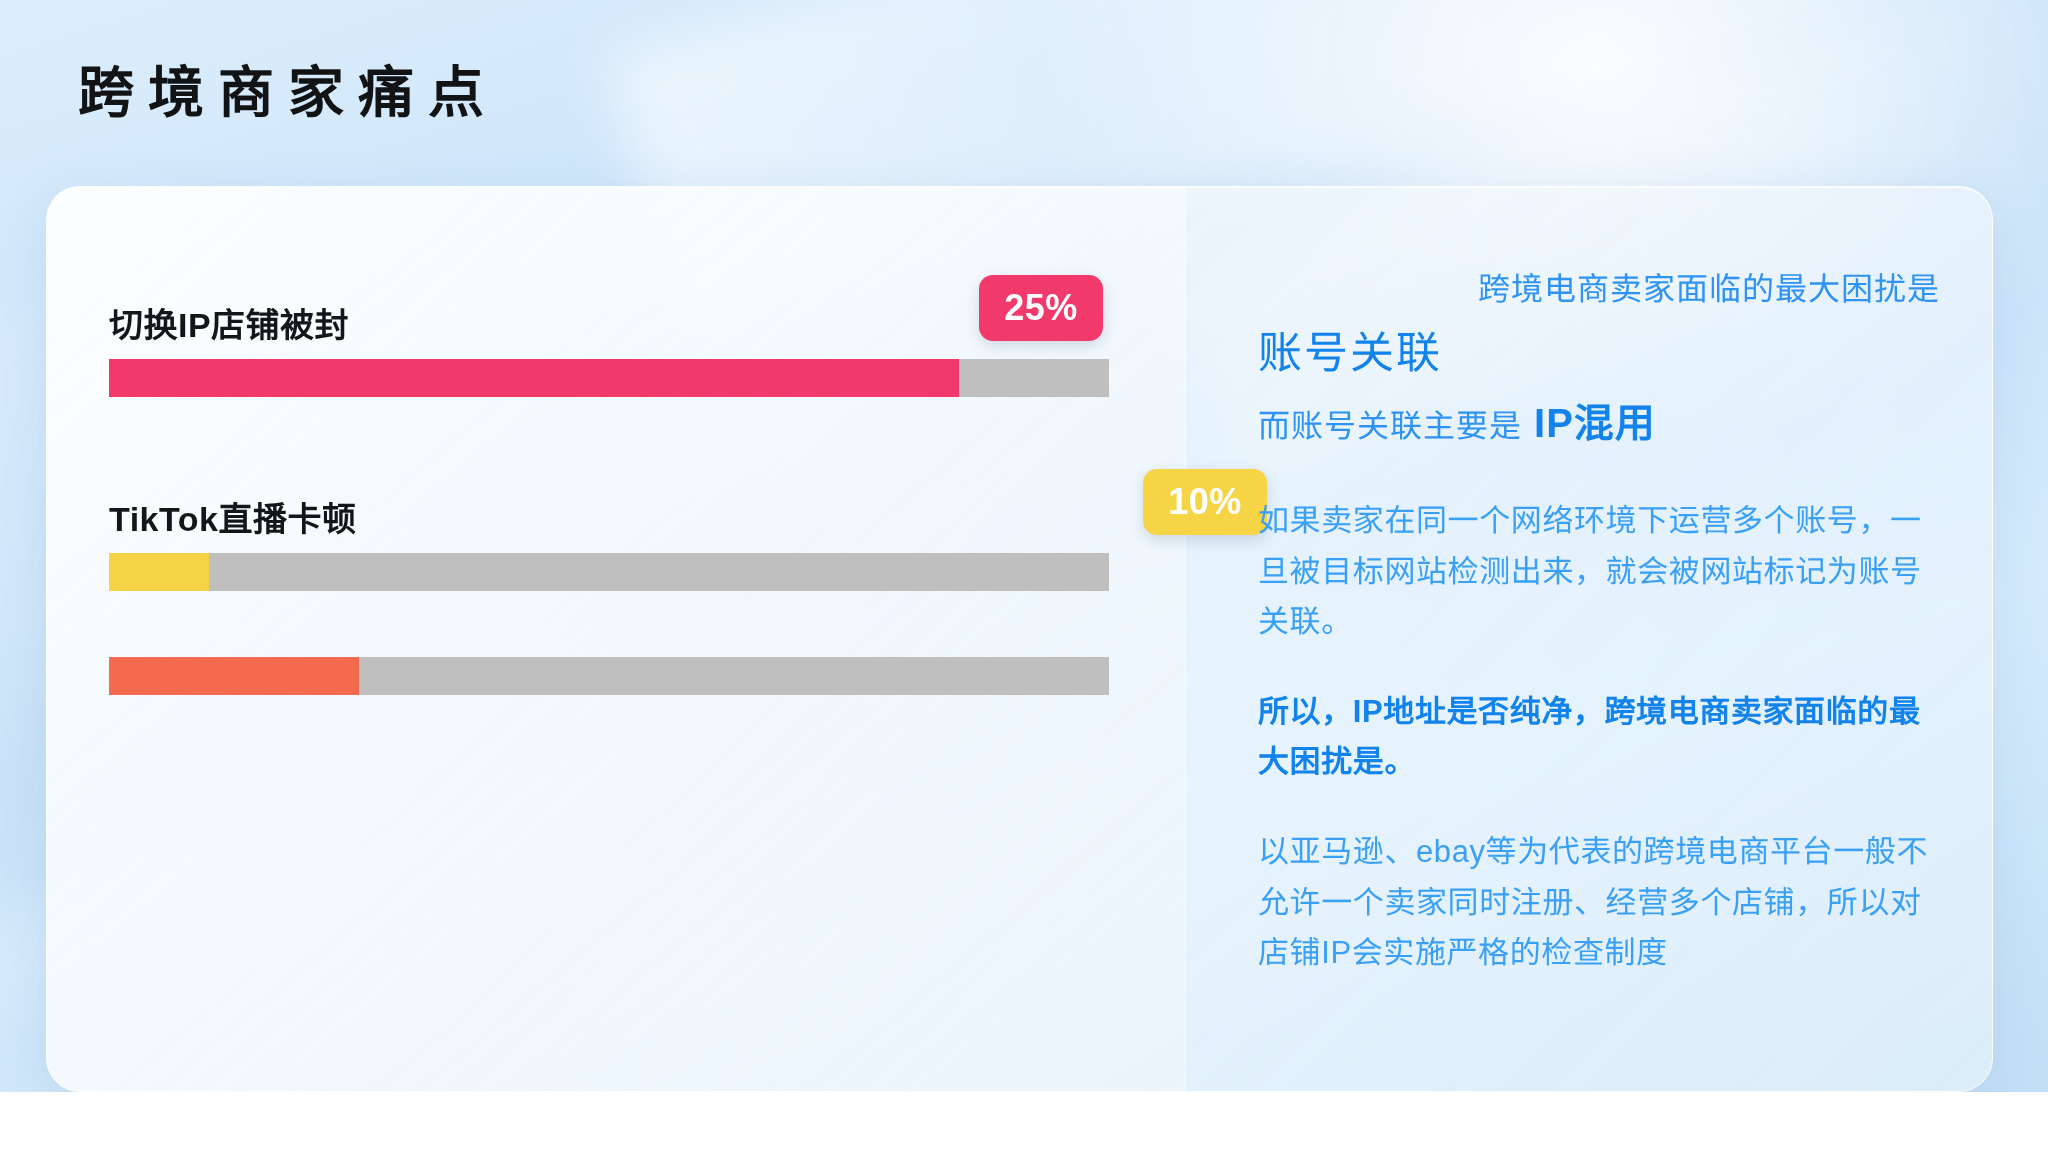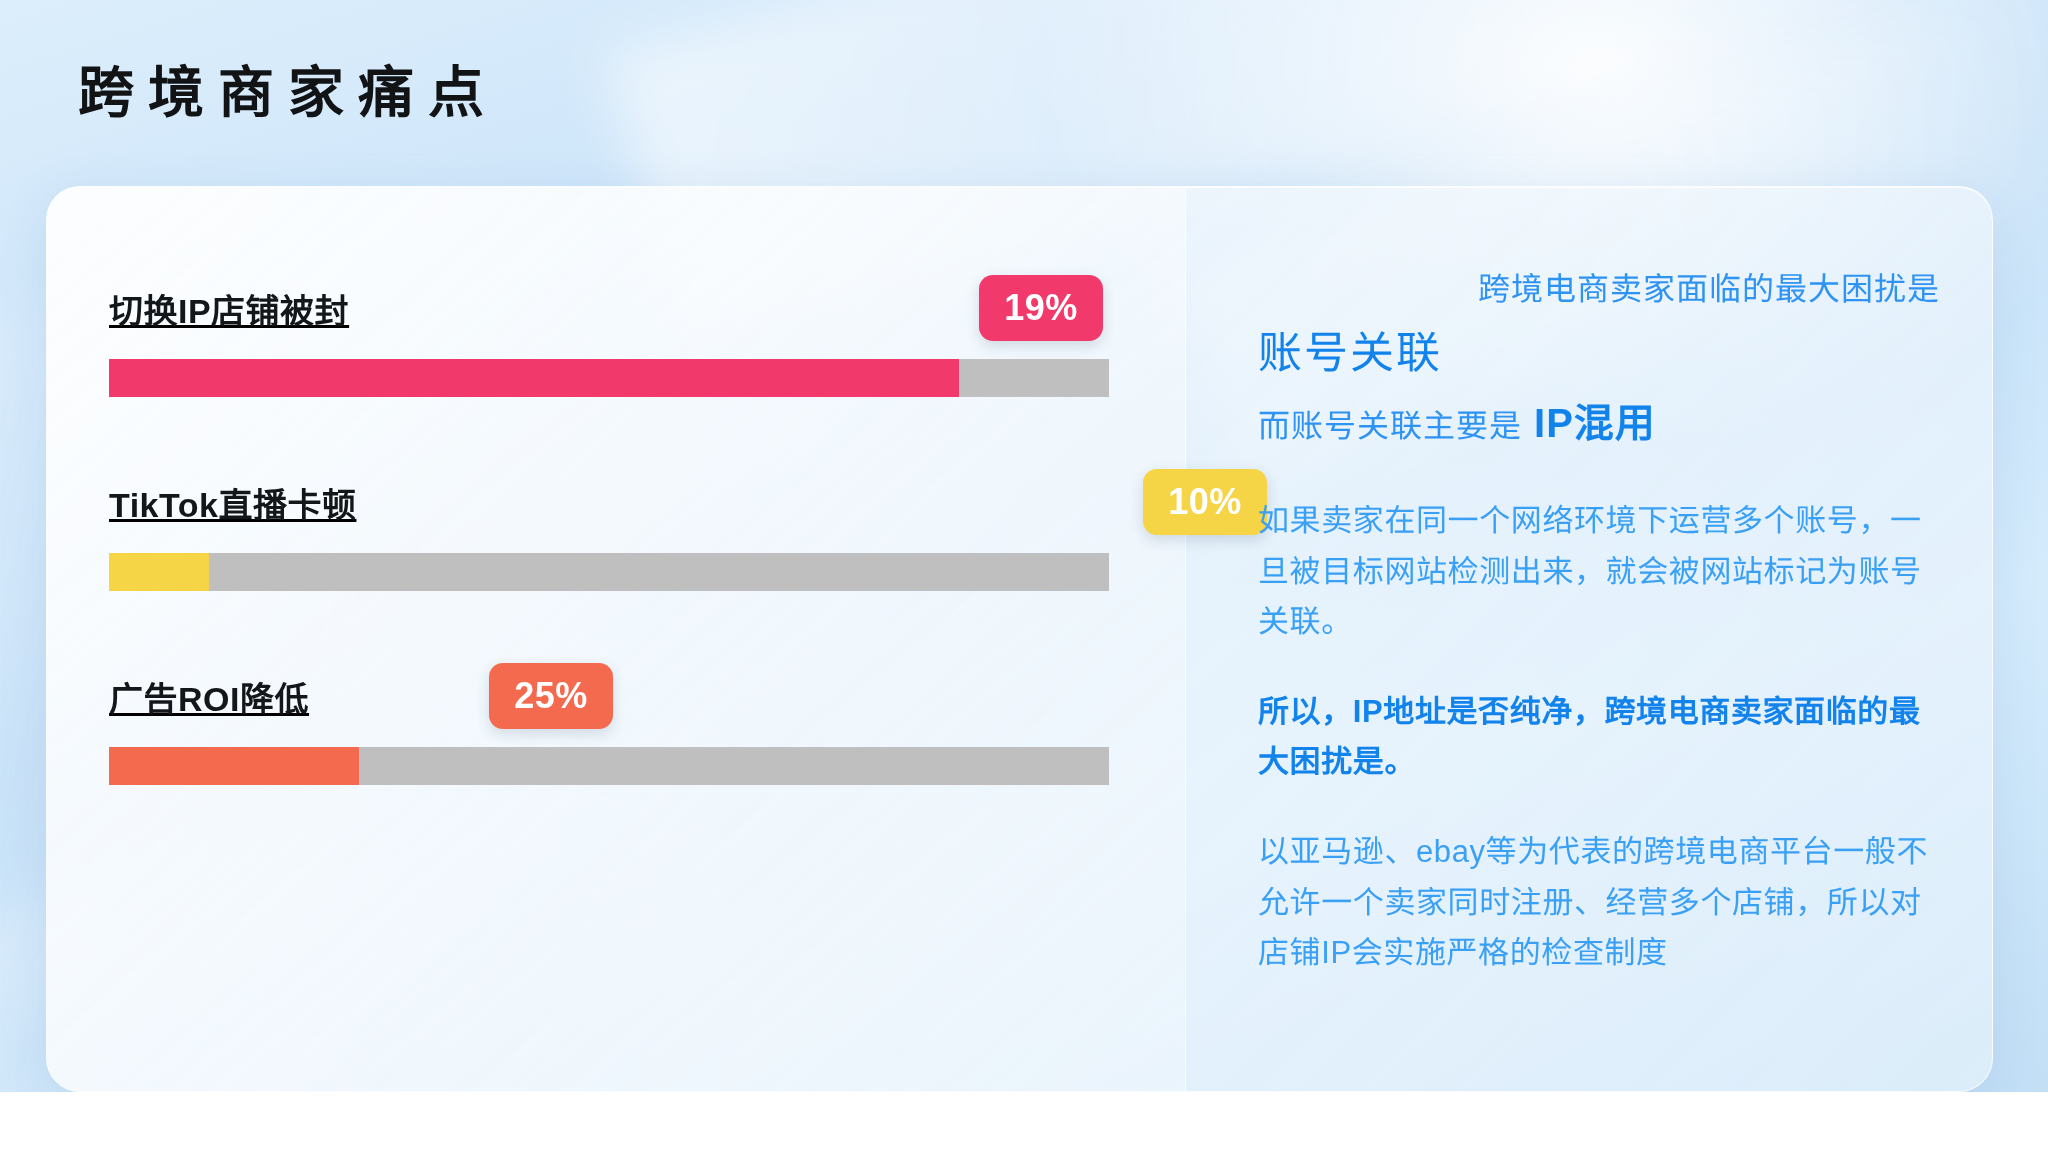--- a/index.html
+++ b/index.html
@@ -82,22 +82,21 @@
   
   .bars { position: relative; padding: 0 62px; }
 
   .bar-row { position: relative; margin-bottom: 66px; }
   .bar-row:last-child { margin-bottom: 0; }
 
   .bar-head {
     position: relative;
     height: 78px;
     display: flex;
-    align-items: center;
-    text-decoration: underline;
+    align-items: flex-end;
   }
 
   .bar-label {
     font-size: 34px;
     font-weight: 700;
     color: #14171a;
     letter-spacing: 0.5px;
     white-space: nowrap;
   }
 
@@ -193,40 +192,36 @@
 
   <h1 class="page-title">跨境商家痛点</h1>
 
   <div class="card">
 
     <div class="card-left">
       <div class="bars" id="bars-container">
           <div class="bar-row">
             <div class="bar-head">
               <span class="bar-label">切换IP店铺被封</span>
-              <span class="bar-badge" style="background: rgb(242, 57, 107); left: 870px;">19%</span>
+              <span class="bar-badge" style="background: rgb(242, 57, 107); left: 870px;">25%</span>
             </div>
             <div class="bar-track" style="background: rgb(191, 191, 191);">
               <div class="bar-fill" style="width: 85%; background: rgb(242, 57, 107);"></div>
             </div>
           </div>
           <div class="bar-row">
             <div class="bar-head">
               <span class="bar-label">TikTok直播卡顿</span>
               <span class="bar-badge" style="background: rgb(245, 212, 70); left: 1034px;">10%</span>
             </div>
             <div class="bar-track" style="background: rgb(191, 191, 191);">
               <div class="bar-fill" style="width: 10%; background: rgb(245, 212, 70);"></div>
             </div>
           </div>
           <div class="bar-row">
-            <div class="bar-head">
-              <span class="bar-label">广告ROI降低</span>
-              <span class="bar-badge" style="background: rgb(243, 106, 79); left: 380px;">25%</span>
-            </div>
             <div class="bar-track" style="background: rgb(191, 191, 191);">
               <div class="bar-fill" style="width: 25%; background: rgb(243, 106, 79);"></div>
             </div>
           </div>
         </div>
     </div>
 
     <div class="card-right">
       <div class="r-lead">跨境电商卖家面临的最大困扰是</div>
       <div class="r-keyword">账号关联</div>

